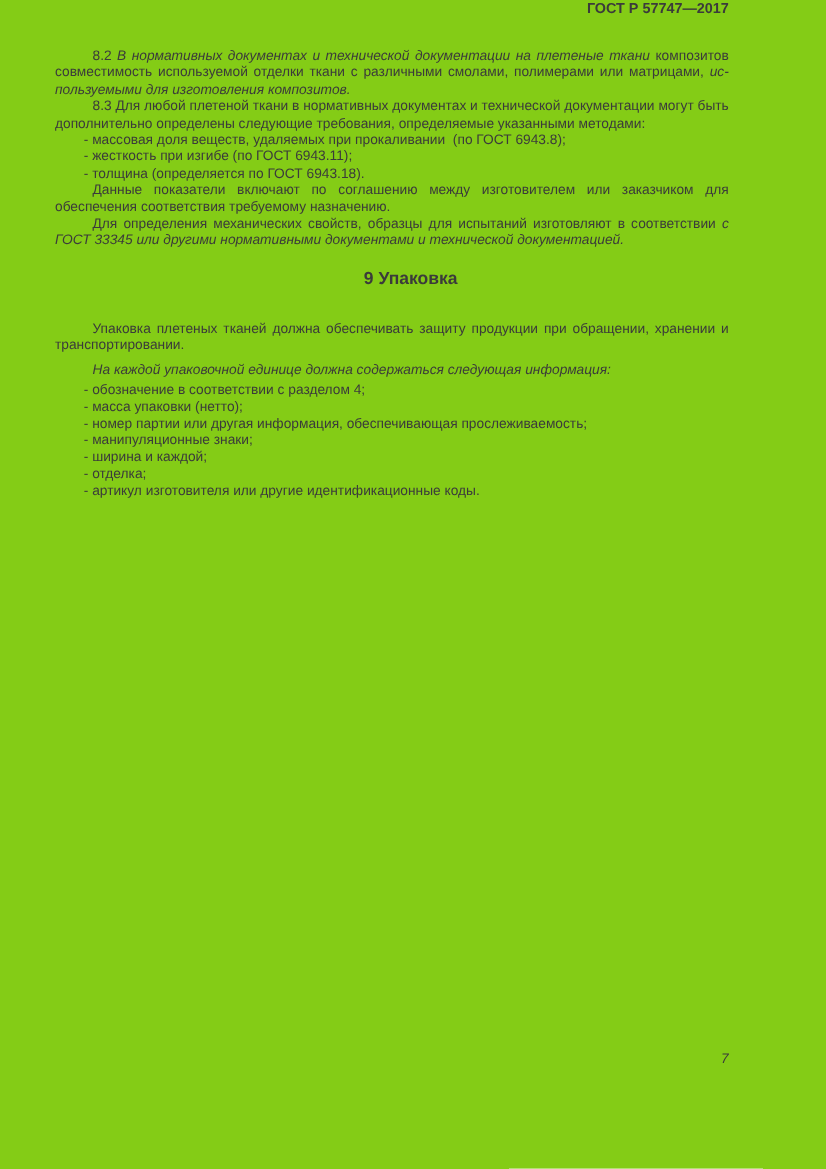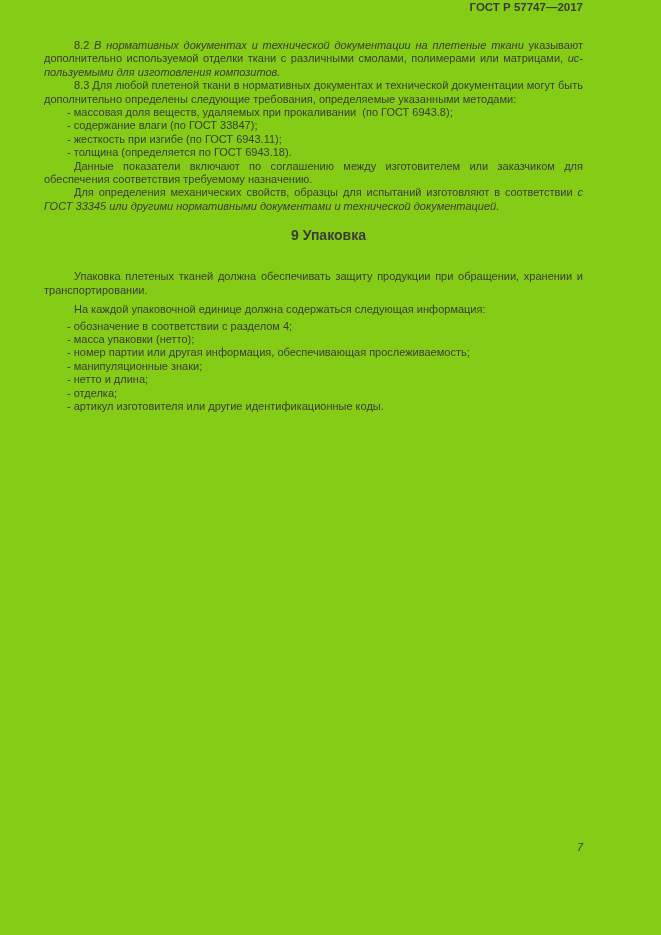--- a/index.html
+++ b/index.html
@@ -50,69 +50,68 @@
     font-weight: bold;
     line-height: 17px;
     margin: 0;
     padding-left: 30px;
     color: #3b3b3b;
     text-align: center;
   }
   .heading-9 { margin-top: 14px; }
   .para-after-h9 { margin-top: 26px; }
   .heading-10 { margin-top: 15px; }
-  .para-after-h10 { margin-top: 6px; }
+  .para-after-h10 { margin-top: 6px; font-style: italic; }
   .list-10 { margin-top: 3px; }
   .page-number {
     position: absolute;
     top: 841px;
     right: 78px;
     font-size: 11px;
     font-style: italic;
     line-height: 13px;
   }
 </style>
 </head>
 <body>
 
 <div class="page">
   <div class="body-col">
 
     <div class="doc-header">
       <span>ГОСТ Р 57747—2017</span>
     </div>
 
-    <p class="para first-para"><span>8.2 </span><span class="it">В нормативных документах и технической документации на плетеные ткани</span><span> указывают дополнительно используемой отделки ткани с различными смолами, полимерами или матрицами, </span><span class="it">ис­пользуемыми для изготовления композитов.</span></p>
+    <p class="para first-para"><span>8.2 </span><span class="it">В нормативных документах и технической документации на плетеные ткани</span><span> композитов совместимость используемой отделки ткани с различными смолами, полимерами или матрицами, </span><span class="it">ис­пользуемыми для изготовления композитов.</span></p>
 
     <p class="para">8.3 Для любой плетеной ткани в нормативных документах и технической документации могут быть дополнительно определены следующие требования, определяемые указанными методами:</p>
 
     <ul class="doc-list">
       <li>- массовая доля веществ, удаляемых при прокаливании  (по ГОСТ 6943.8);</li>
-      <li>- содержание влаги (по ГОСТ 33847);</li>
       <li>- жесткость при изгибе (по ГОСТ 6943.11);</li>
       <li>- толщина (определяется по ГОСТ 6943.18).</li>
     </ul>
 
     <p class="para">Данные показатели включают по соглашению между изготовителем или заказчиком для обеспечения соответствия требуемому назначению.</p>
 
     <p class="para"><span>Для определения механических свойств, образцы для испытаний изготовляют в соответствии </span><span class="it">с ГОСТ 33345 или другими нормативными документами и технической документацией.</span></p>
 
     <h2 class="sec-heading heading-9">9 Упаковка</h2>
 
     <p class="para para-after-h9">Упаковка плетеных тканей должна обеспечивать защиту продукции при обращении, хранении и транспортировании.</p>
 
 
     <p class="para para-after-h10">На каждой упаковочной единице должна содержаться следующая информация:</p>
 
     <ul class="doc-list list-10">
       <li>- обозначение в соответствии с разделом 4;</li>
       <li>- масса упаковки (нетто);</li>
       <li>- номер партии или другая информация, обеспечивающая прослеживаемость;</li>
       <li>- манипуляционные знаки;</li>
-      <li>- нетто и длина;</li>
+      <li>- ширина и каждой;</li>
       <li>- отделка;</li>
       <li>- артикул изготовителя или другие идентификационные коды.</li>
     </ul>
 
   </div>
 
   <div class="page-number">7</div>
 </div>
 
 </body></html>

